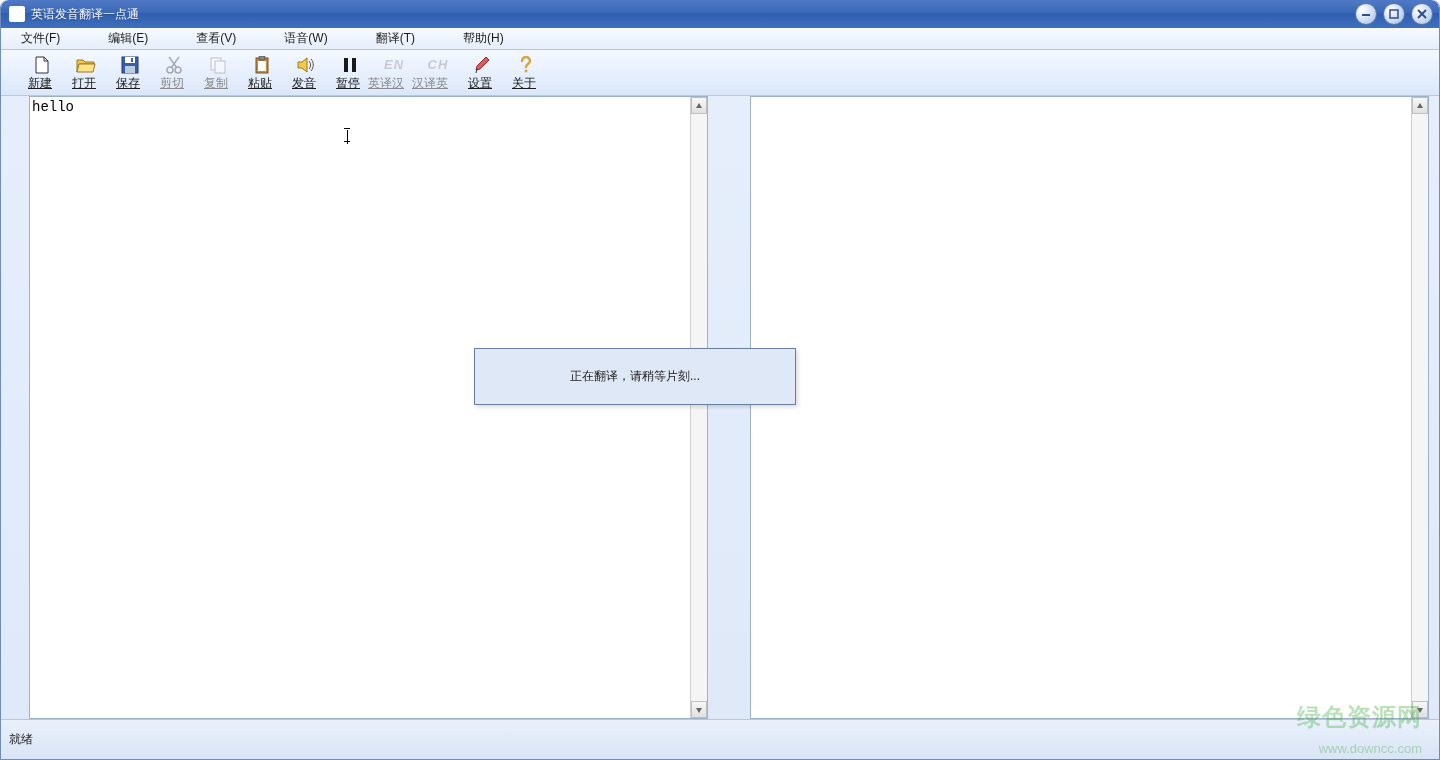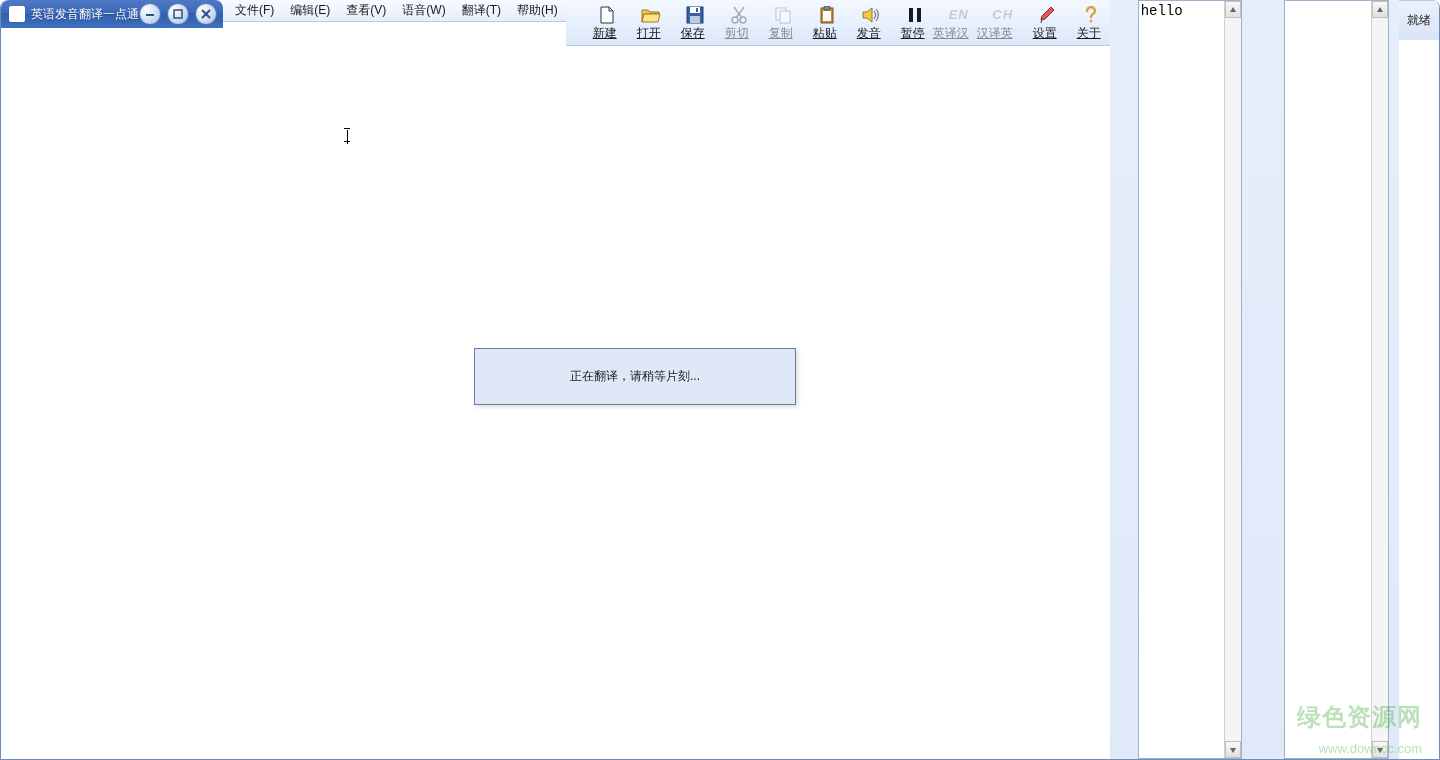--- a/index.html
+++ b/index.html
@@ -8,21 +8,21 @@
   font-family: "Microsoft YaHei", SimSun, Tahoma, sans-serif;
   font-size: 12px; background: #ffffff; position: relative;
 }
 .window {
   position: absolute; top: 0; left: 0; right: 0; bottom: 0;
   background: #fff;
   border: 1px solid #6f8db9;
   border-top: none;
   border-radius: 8px 8px 0 0;
   overflow: hidden;
-  display: flex; flex-direction: row;
+  display: flex; flex-direction: column;
 }
 .titlebar {
   height: 28px;
   background: linear-gradient(to bottom, #4f79c4 0%, #3a69ba 45%, #2f5eaf 46%, #3f6fbf 100%);
   display: flex; align-items: center;
   color: #fff; font-size: 12px;
   padding: 0 6px 0 8px;
   border-radius: 8px 8px 0 0;
   position: relative;
 }
@@ -39,21 +39,22 @@
   display: flex; align-items: center; justify-content: center;
   color: #2f4f88; font-weight: bold; cursor: pointer;
 }
 .win-btn svg { width: 12px; height: 12px; }
 
 .menubar {
   height: 22px;
   background: linear-gradient(to bottom, #f7faff, #e6eefb);
   border-bottom: 1px solid #b8c7e0;
   display: flex; align-items: stretch;
-  padding-left: 4px;
+  padding-left: 12px;
+  gap: 32px;
 }
 .menu-item {
   padding: 0 8px; display: flex; align-items: center;
   color: #1a1a1a; cursor: pointer;
 }
 
 .toolbar {
   height: 46px;
   background: linear-gradient(to bottom, #f4f8ff 0%, #e8f0fe 50%, #dbe7f9 100%);
   border-bottom: 1px solid #b8c7e0;

